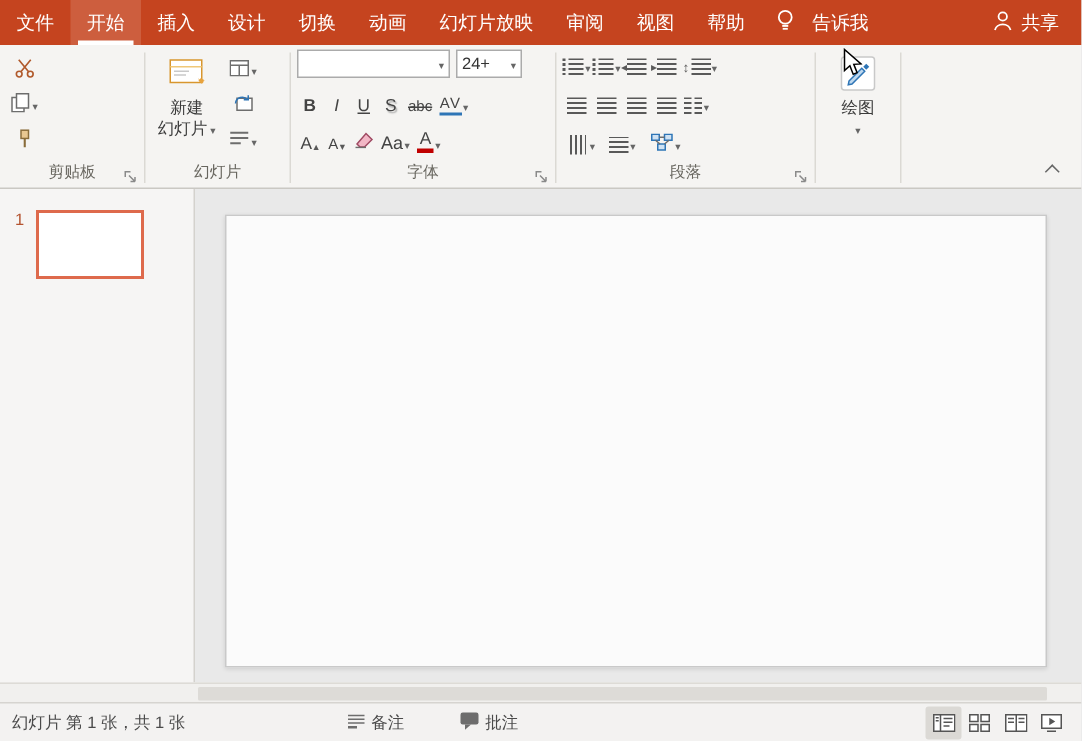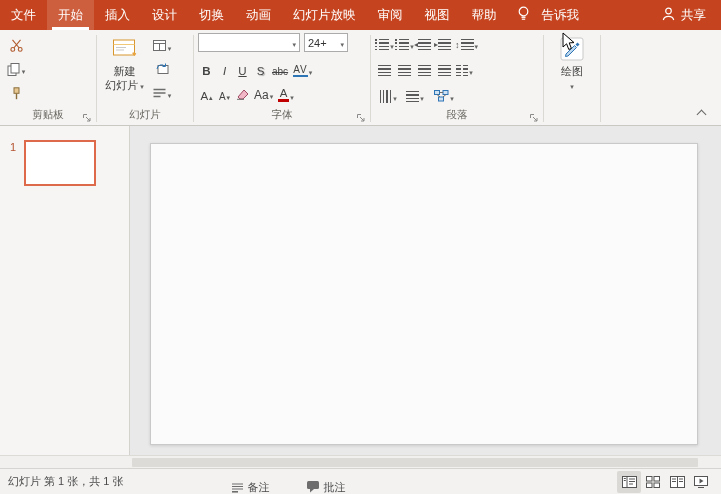--- a/index.html
+++ b/index.html
@@ -57,21 +57,21 @@
   .editor{flex:1;position:relative}
   .slide{position:absolute;left:20px;top:17px;width:548px;height:302px;background:#fbfbfb;border:1px solid #c9c9c9;box-shadow:0 1px 3px rgba(0,0,0,.12)}
 
   
   .hscroll{height:13px;background:#f1f0ee;border-top:1px solid #dddbd6;position:relative}
   .hthumb{position:absolute;left:132px;top:2px;width:566px;height:9px;background:#dddbd7;border-radius:1px}
 
   
   .statusbar{height:26px;background:#f3f2f1;border-top:1px solid #d6d4d0;display:flex;align-items:center;font-size:11px;color:#4a4a4a;padding:0 8px;gap:4px}
   .stat-left{white-space:nowrap}
-  .stat-item{display:flex;align-items:flex-end;gap:4px;padding:0 7px;height:26px;cursor:default;white-space:nowrap}
+  .stat-item{display:flex;align-items:center;gap:4px;padding:0 7px;height:26px;cursor:default;white-space:nowrap}
   .viewbtn{width:24px;height:22px;display:flex;align-items:center;justify-content:center;border-radius:2px;cursor:pointer}
   .viewbtn.active{background:#dbd9d5}
   .zoomwrap{display:flex;align-items:center;gap:7px;margin-left:10px}
   .ztrack{width:70px;height:2px;background:#9f9d99;position:relative}
   .zthumb{position:absolute;left:35%;top:-5px;width:5px;height:12px;background:#6e6c68;cursor:grab}
   .zpct{width:32px;text-align:right}
   .cursor{position:absolute;left:562px;top:32px;z-index:99;pointer-events:none}
 </style>
 </head>
 <body>

